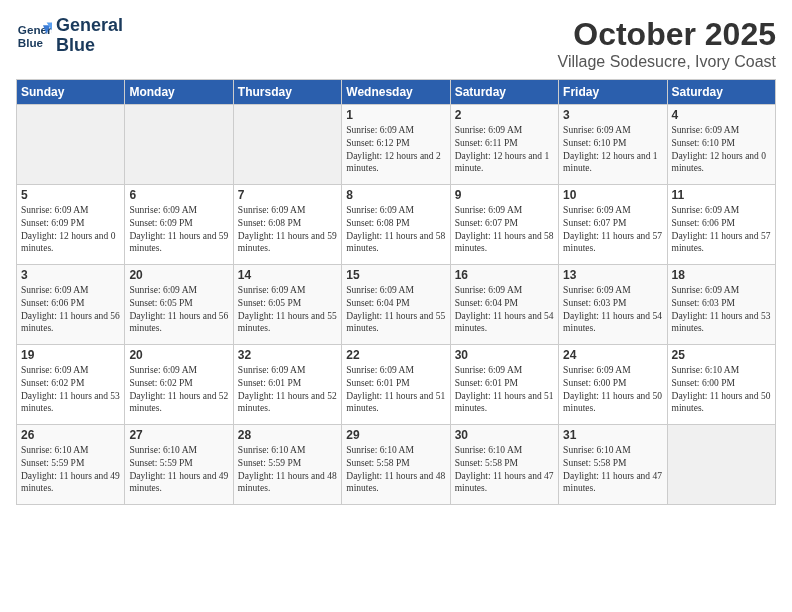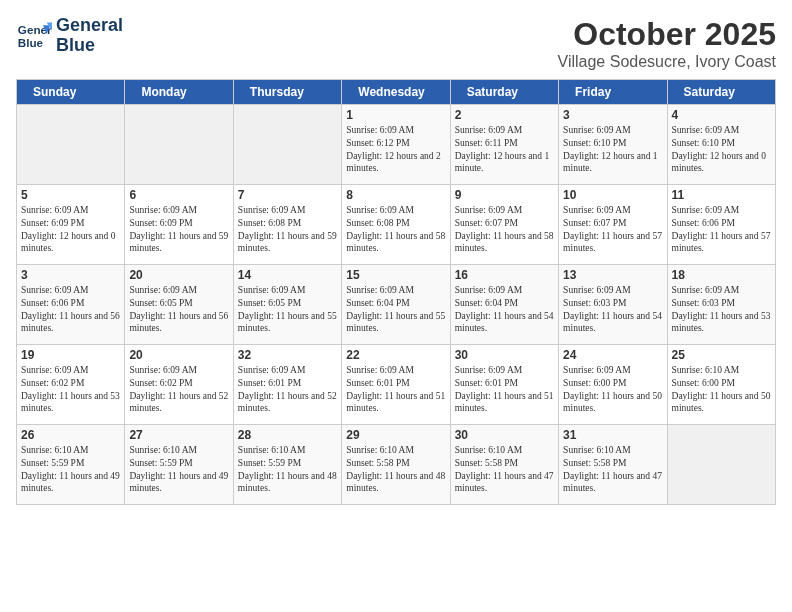--- a/index.html
+++ b/index.html
@@ -47,21 +47,21 @@
       color: #555;
     }
     table {
       width: 100%;
       border-collapse: collapse;
       font-size: 10.5px;
     }
     thead tr th {
       background: #2b5fad;
       color: #fff;
-      padding: 5px 16px;
+      padding: 5px 4px;
       text-align: left;
       font-size: 12px;
       font-weight: bold;
       border: 1px solid #ccc;
     }
     tbody tr td {
       border: 1px solid #ccc;
       vertical-align: top;
       padding: 3px 4px;
       width: calc(100% / 7);

